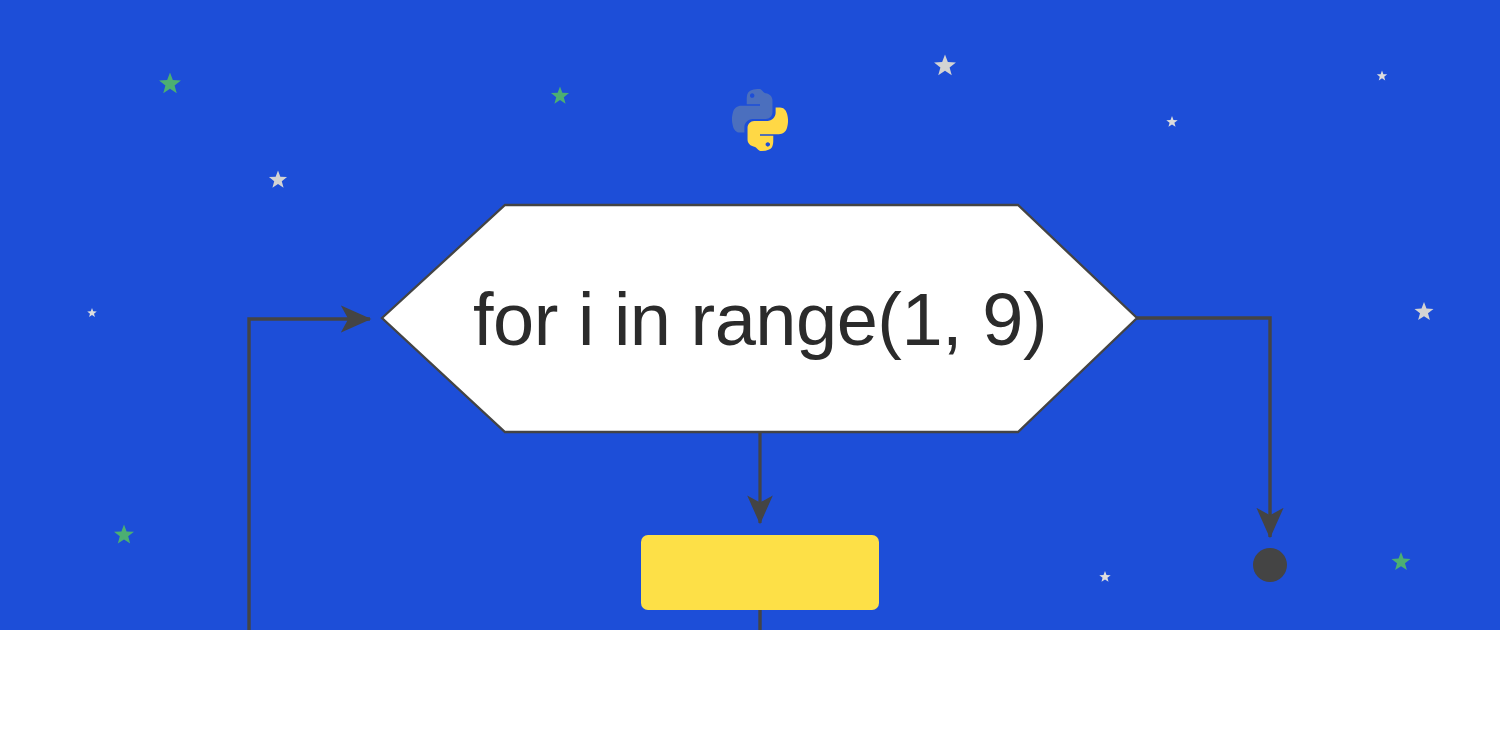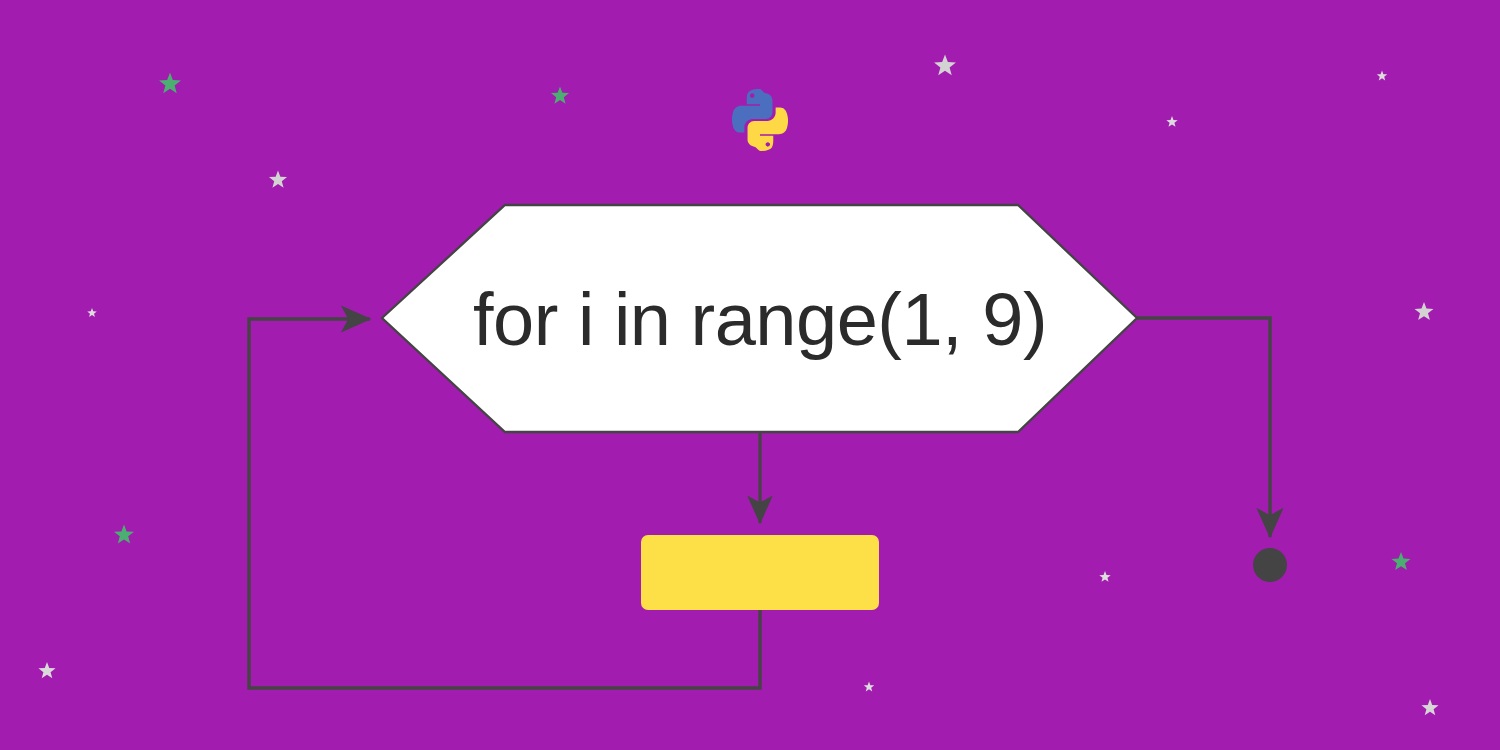--- a/index.html
+++ b/index.html
@@ -6,22 +6,22 @@
     margin: 0;
     padding: 0;
     background: #ffffff;
   }
   body {
     font-family: "Liberation Sans", sans-serif;
   }
   #stage {
     position: relative;
     width: 1500px;
-    height: 750px;
-    background: #a21caf;
+    height: 630px;
+    background: #1d4ed8;
     overflow: hidden;
   }
   #diagram-svg {
     position: absolute;
     left: 0;
     top: 0;
     width: 1500px;
     height: 750px;
   }
   .loop-label {

